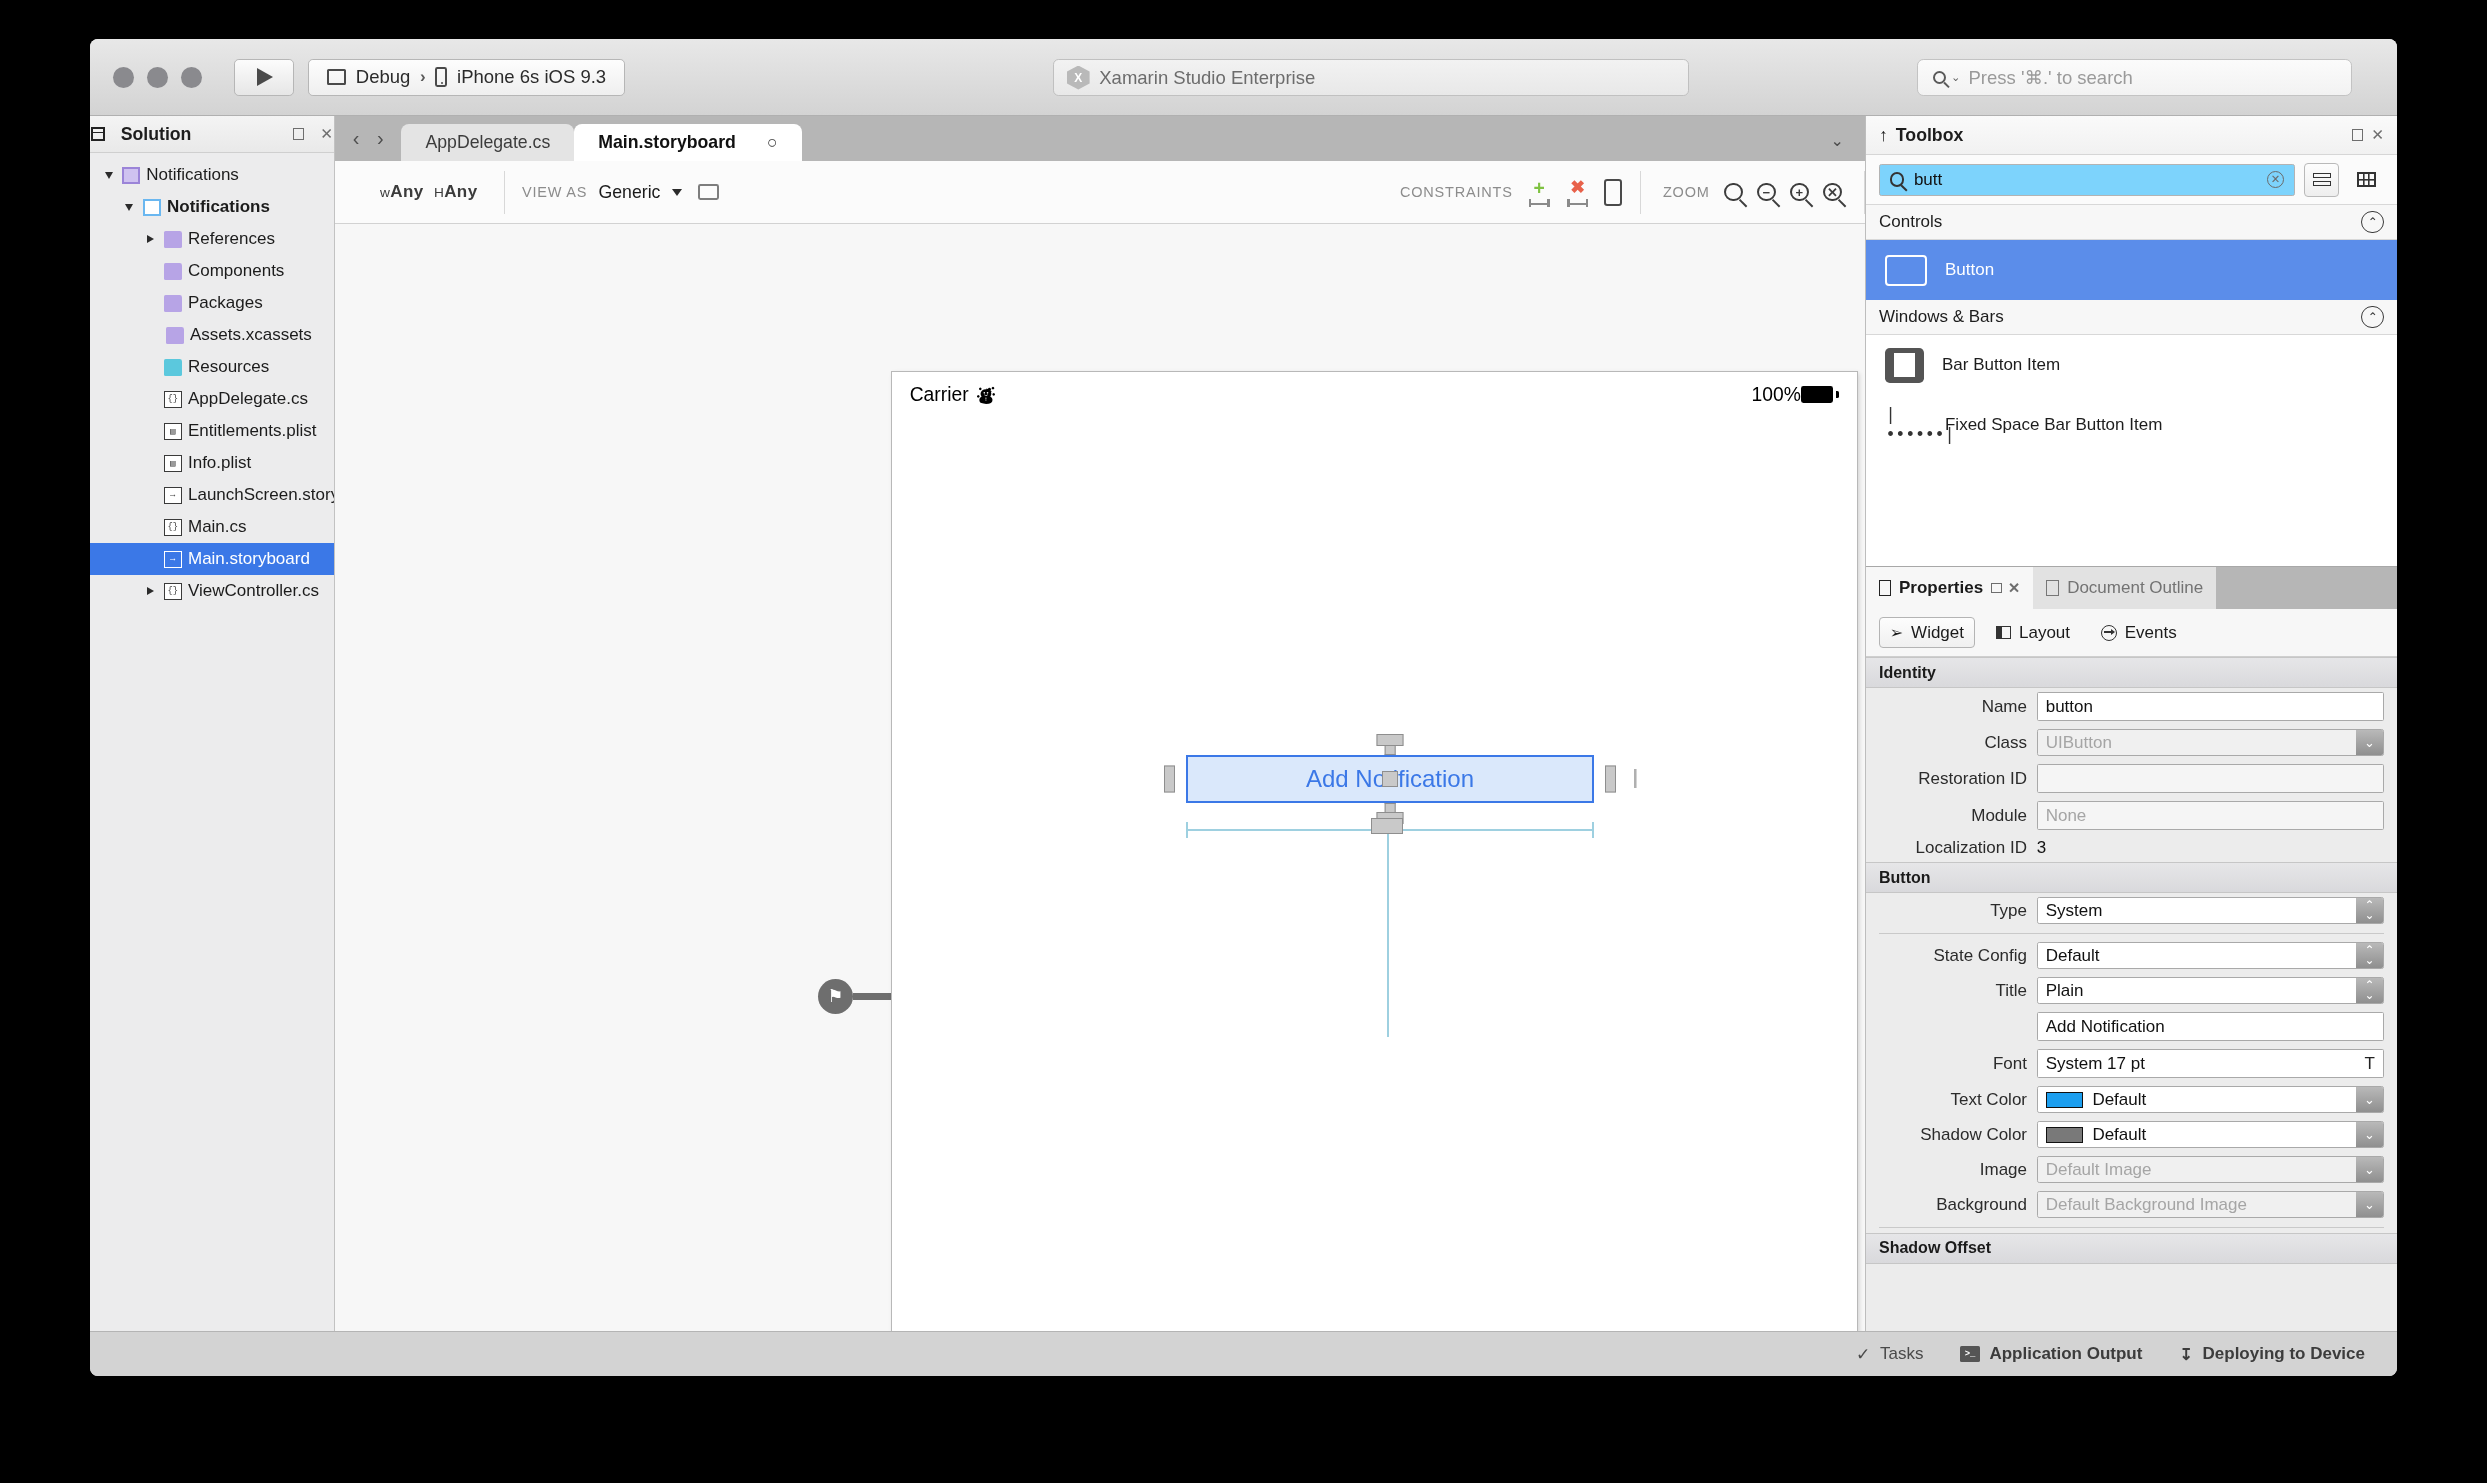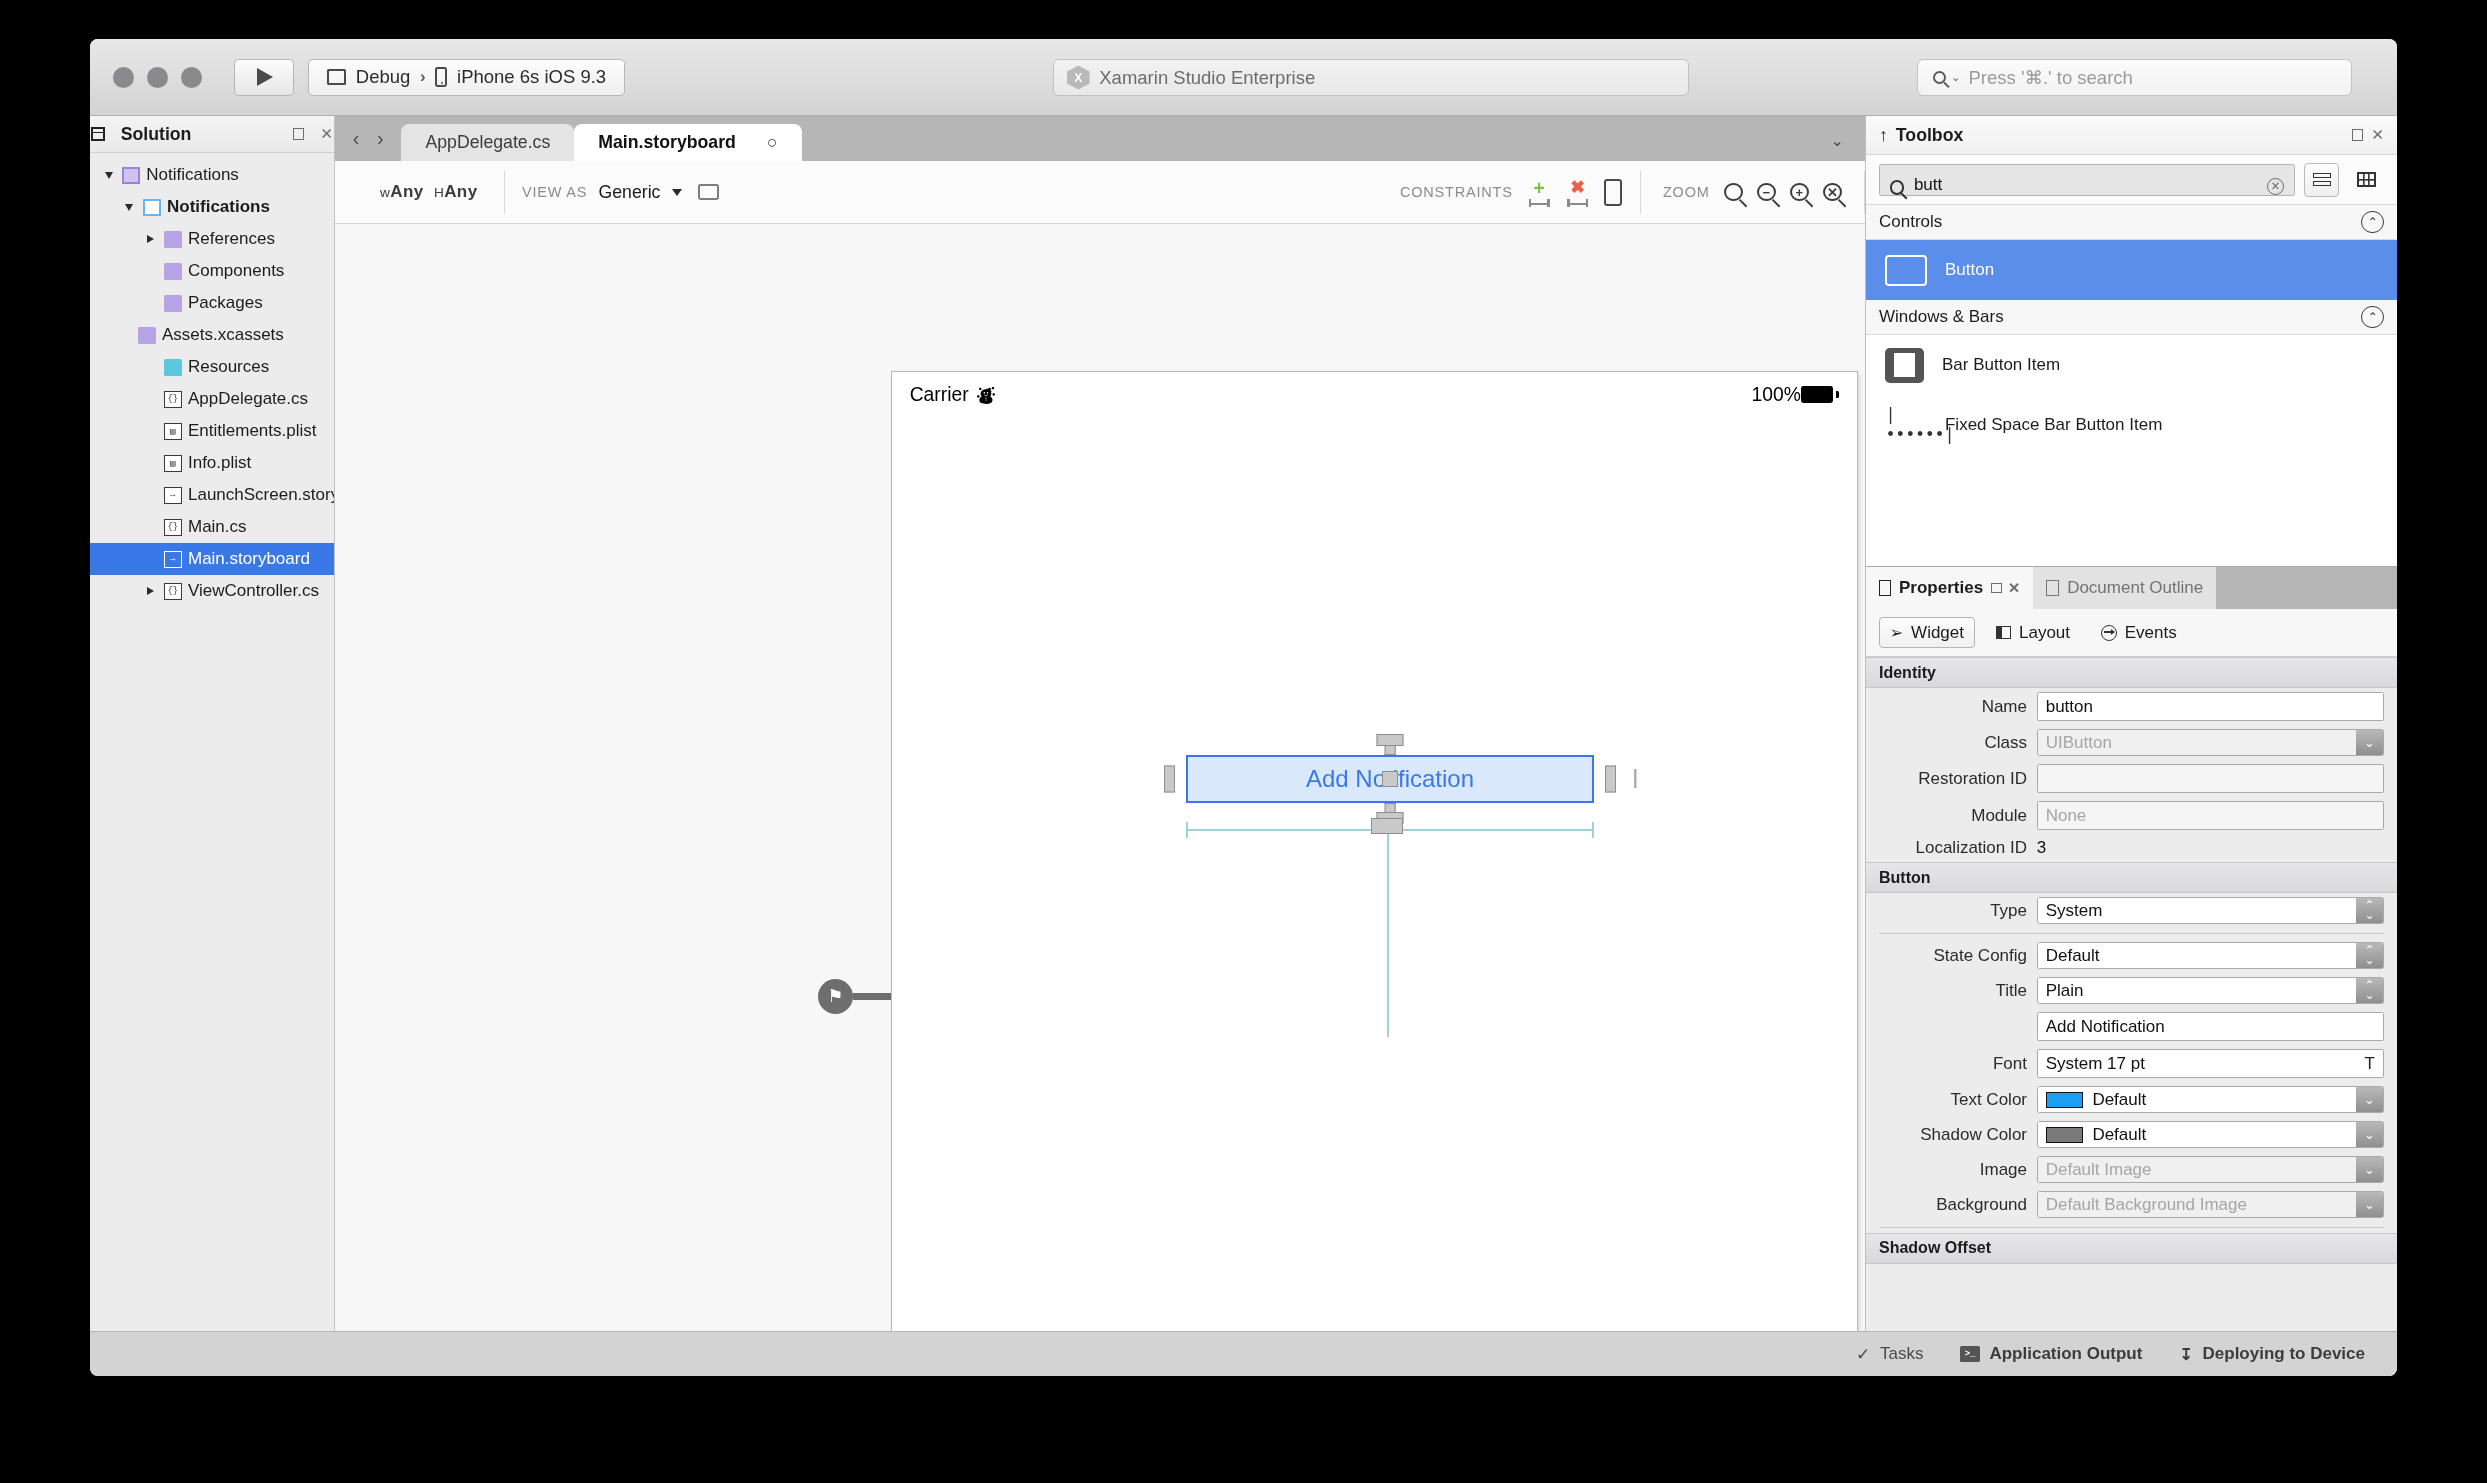--- a/index.html
+++ b/index.html
@@ -222,22 +222,22 @@
   .hdl-cbot { position:absolute; left:495px; top:401px; transform:translateX(-50%); width:32px;height:16px; background:#c9c9c9;border:1.2px solid #8e8e8e; }
 
   
   .rightcol { width: 532px; flex:none; display:flex;flex-direction:column; background:#fff; border-left:0.8px solid #bdbdbd; }
   .toolbox { flex:none; display:flex;flex-direction:column; height: 451px; border-bottom:0.8px solid #a8a8a8;}
   .tbx-head { height: 39px; display:flex;align-items:center;gap:8px;padding:0 13px;
     background: linear-gradient(180deg,#fafafa,#f1f1f1); border-bottom:0.8px solid #d6d6d6; flex:none;}
   .tbx-head .ttl{font-size:17.7px;font-weight:bold;color:#1d1d1d;}
   .hammer { font-size:17.7px;color:#222; }
   .tbx-search-row { height:50px; display:flex;align-items:center;gap:9.7px;padding:0 13px; background:#fbfbfb; border-bottom:0.8px solid #d8d8d8; flex:none;}
-  .tbx-input { flex:1; height:32px; background:#e5e5e5; border:0.8px solid #b3b3b3; border-radius:2.4px;
-    display:flex;align-items:flex-end;gap:9.7px;padding:0 9.7px; }
+  .tbx-input { flex:1; height:32px; background:#7dd3fc; border:0.8px solid #b3b3b3; border-radius:2.4px;
+    display:flex;align-items:center;gap:9.7px;padding:0 9.7px; }
   .tbx-input .mag { width:14.5px;height:14.5px;border:2px solid #333;border-radius:50%;position:relative;flex:none;}
   .tbx-input .mag::after{content:"";position:absolute;right:-5.6px;bottom:-4px;width:8px;height:2px;background:#333;transform:rotate(45deg);}
   .tbx-input .val { flex:1; font-size:17px; color:#111; }
   .clear-x { width:17px;height:17px;border:1.6px solid #6a6a6a;border-radius:50%;color:#6a6a6a;font-size:11.3px;display:flex;align-items:center;justify-content:center;flex:none;}
   .vmode { width:35px;height:34px;border:0.8px solid #b9b9b9;border-radius:4px;background:linear-gradient(180deg,#fdfdfd,#eee);display:flex;flex-direction:column;align-items:center;justify-content:center;gap:2.4px;}
   .vmode i{display:block;width:17.7px;height:5.6px;border:1.6px solid #333;}
   .vmode2 { width:35px;height:34px;display:flex;align-items:center;justify-content:center;}
   .vmode2 i{display:block;width:19.3px;height:14.5px;border:2px solid #333;background:
       linear-gradient(#333,#333) 0 50%/100% 1.6px no-repeat,
       linear-gradient(#333,#333) 33% 0/1.6px 100% no-repeat,
@@ -366,21 +366,21 @@
           <div class="node" style="padding-left: 53px;">
             <span class="twisty"></span>
             <span class="ic ic-folder-p"></span>
             <span class="lbl">Components</span>
           </div>
           <div class="node" style="padding-left: 53px;">
             <span class="twisty"></span>
             <span class="ic ic-folder-p"></span>
             <span class="lbl">Packages</span>
           </div>
-          <div class="node" style="padding-left: 27px;">
+          <div class="node" style="padding-left: 55px;">
             <span class="twisty"></span>
             <span class="ic ic-folder-p"></span>
             <span class="lbl">Assets.xcassets</span>
           </div>
           <div class="node" style="padding-left: 53px;">
             <span class="twisty"></span>
             <span class="ic ic-folder-c"></span>
             <span class="lbl">Resources</span>
           </div>
           <div class="node" style="padding-left: 53px;">

